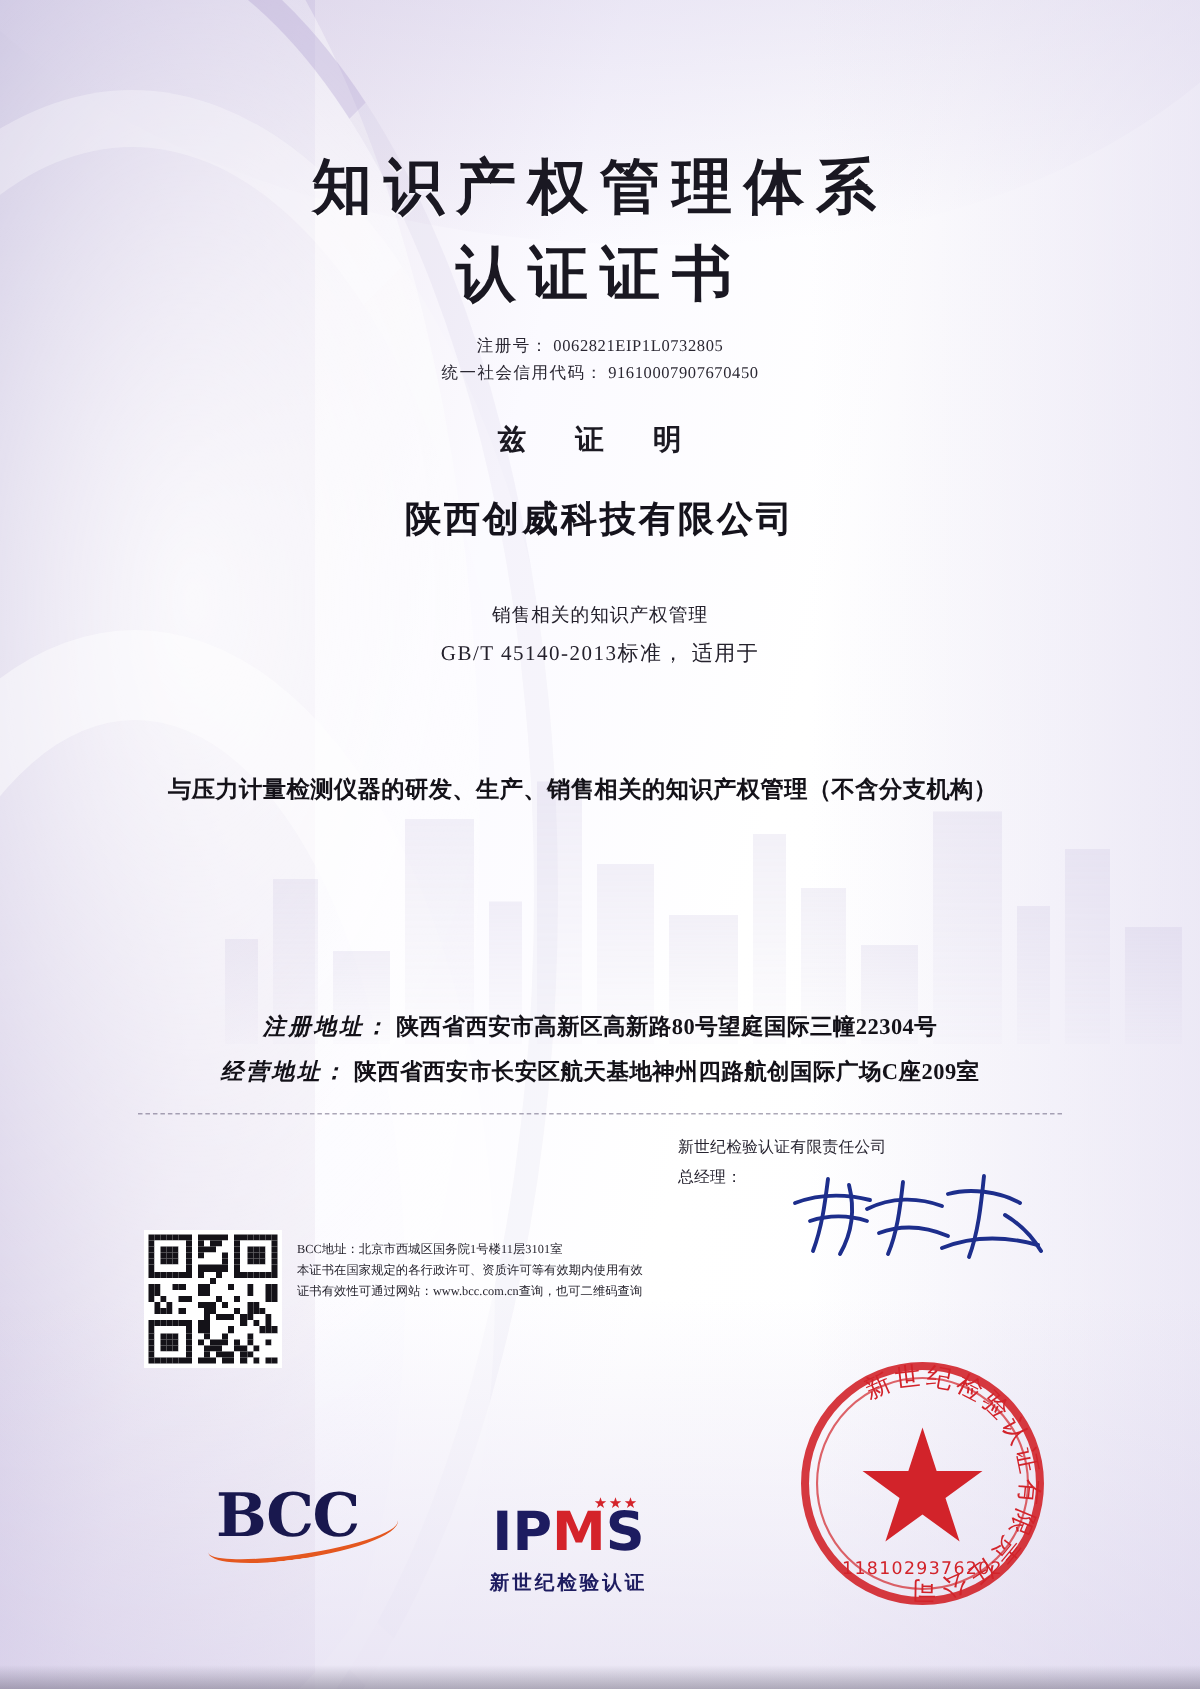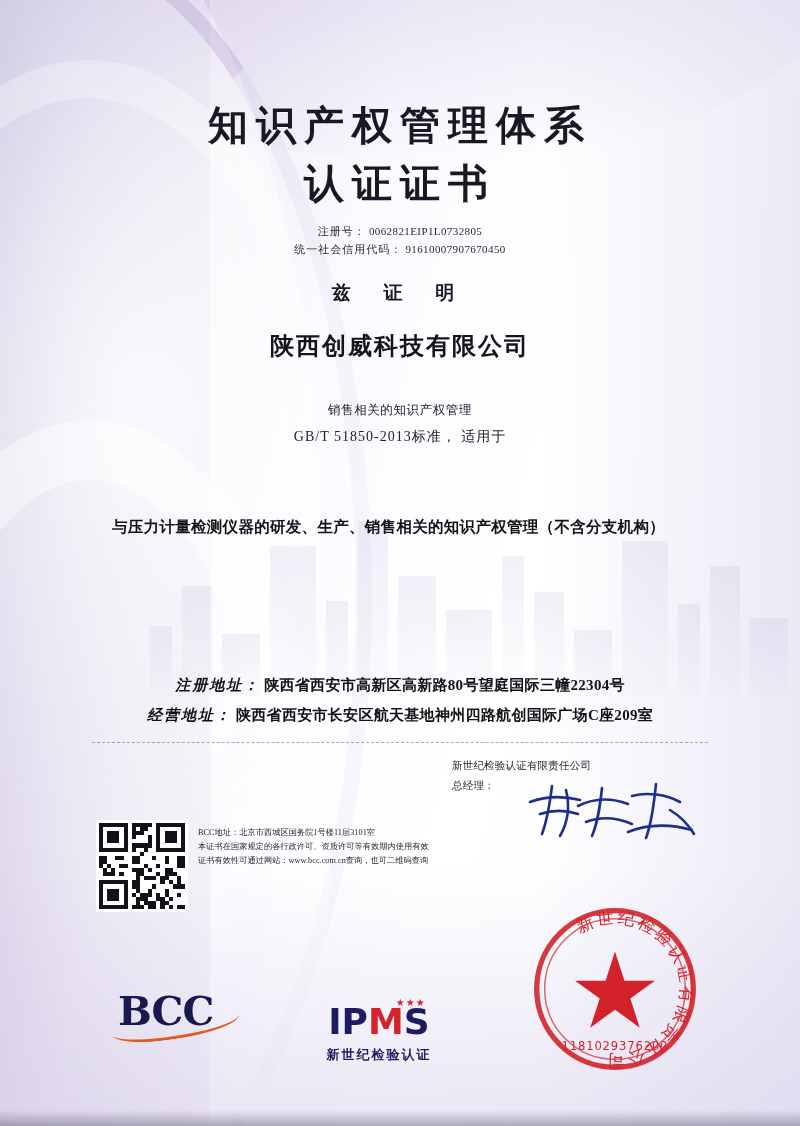--- a/index.html
+++ b/index.html
@@ -254,21 +254,21 @@
     width: 330px;
     font-size: 8.2px;
     line-height: 1.72;
     color: #201e28;
     letter-spacing: .05px;
   }
 
   
   .logo-bcc {
     position: absolute;
-    left: 118px;
+    left: 144px;
     bottom: 88px;
     width: 118px;
     height: 54px;
   }
   .logo-bcc .bcc-text {
     font-family: "DejaVu Serif", serif;
     font-size: 40px;
     font-weight: 700;
     color: #19184e;
     letter-spacing: -1px;
@@ -383,21 +383,21 @@
         <span>91610007907670450</span>
       </div>
     </div>
 
     <div class="zizhengming">兹 证 明</div>
 
     <div class="company">陕西创威科技有限公司</div>
 
     <div class="standard-block">
       <div class="std-line1">销售相关的知识产权管理</div>
-      <div class="std-line2">GB/T 51850-2013标准，  适用于</div>
+      <div class="std-line2">GB/T 45140-2013标准，  适用于</div>
     </div>
 
     <div class="scope">与压力计量检测仪器的研发、生产、销售相关的知识产权管理（不含分支机构）</div>
 
     <div class="addresses">
       <div>
         <span class="lbl">注册地址：</span>
         <span>陕西省西安市高新区高新路80号望庭国际三幢22304号</span>
       </div>
       <div>

